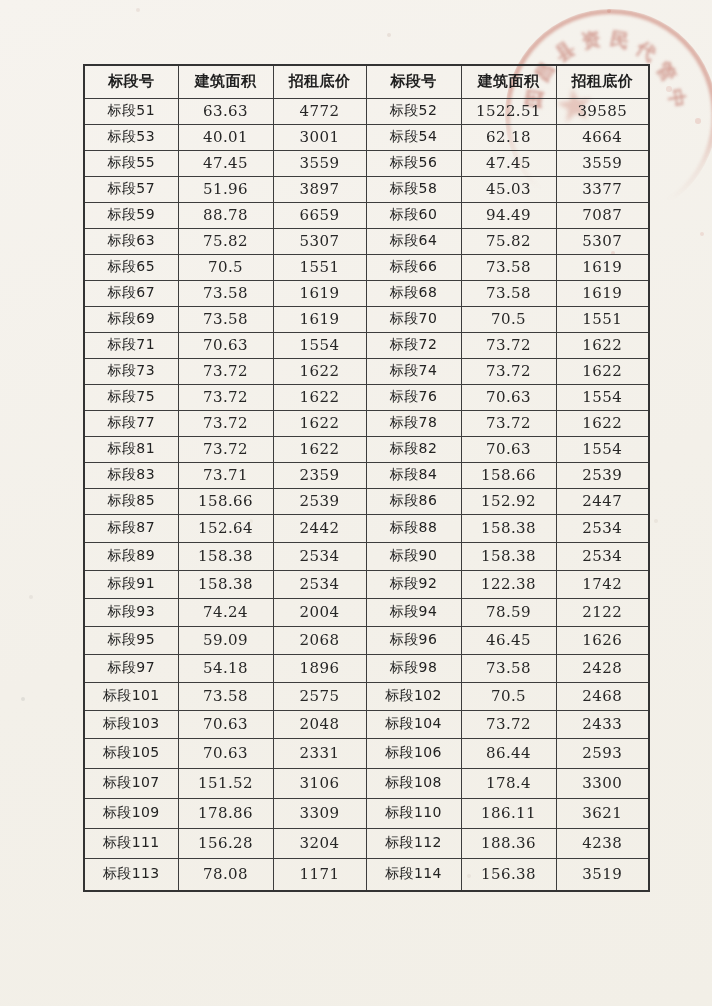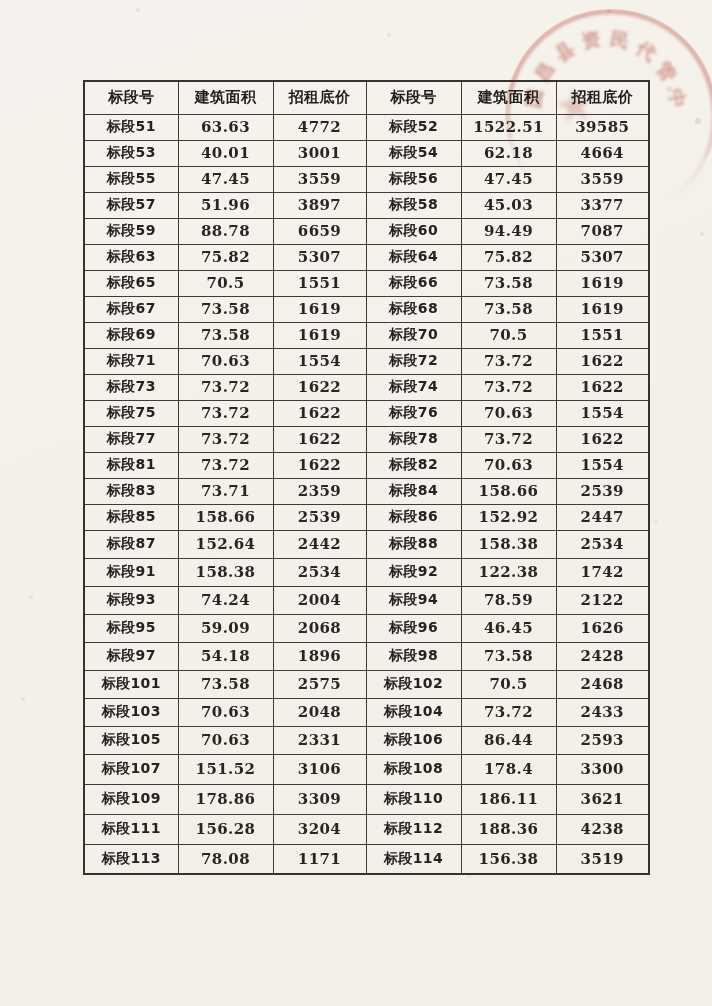--- a/index.html
+++ b/index.html
@@ -51,41 +51,41 @@
     transform:rotate(var(--a)) translateY(-72px);
   }
   .seal-star{
     position:absolute;left:-52px;top:-32px;
     font-size:46px;color:rgba(186,72,56,.26);
     filter:blur(2px);
     transform:rotate(-8deg);
   }
   
   table.rent{
-    position:absolute;left:83px;top:80px;width:565px;
+    position:absolute;left:83px;top:64px;width:565px;
     border-collapse:collapse;
     table-layout:fixed;
     color:#262626;
   }
   table.rent th, table.rent td{
     border:1px solid #3d3d3d;
     text-align:center;vertical-align:middle;
     padding:0;
     font-size:15px;
     letter-spacing:.4px;
     white-space:nowrap;
     overflow:hidden;
   }
   table.rent{border:2px solid #333;}
   thead tr{height:33px;}
   thead th{
     font-family:"DejaVu Sans","Liberation Sans",sans-serif;
     font-size:15px;font-weight:bold;color:#1f1f1f;
   }
-  tbody tr{height:26px;font-weight:bold;}
+  tbody tr{height:26px;}
   tbody tr:nth-child(n+17){height:28px;margin-top:48px;}
   tbody tr:nth-child(n+25){height:30px;}
   tbody tr:nth-child(n+29){height:33px;}
   tbody td:nth-child(3n+1){
     font-family:"DejaVu Sans","Liberation Sans",sans-serif;
     font-size:14px;color:#222;
   }
   tbody td:nth-child(3n+2), tbody td:nth-child(3n){
     font-family:"DejaVu Serif","Liberation Serif",serif;
     font-size:15px;
@@ -261,20 +261,28 @@
         </tr>
         <tr>
           <td>标段87</td>
           <td>152.64</td>
           <td>2442</td>
           <td>标段88</td>
           <td>158.38</td>
           <td>2534</td>
         </tr>
         <tr>
+          <td>标段89</td>
+          <td>158.38</td>
+          <td>2534</td>
+          <td>标段90</td>
+          <td>158.38</td>
+          <td>2534</td>
+        </tr>
+        <tr>
           <td>标段91</td>
           <td>158.38</td>
           <td>2534</td>
           <td>标段92</td>
           <td>122.38</td>
           <td>1742</td>
         </tr>
         <tr>
           <td>标段93</td>
           <td>74.24</td>

